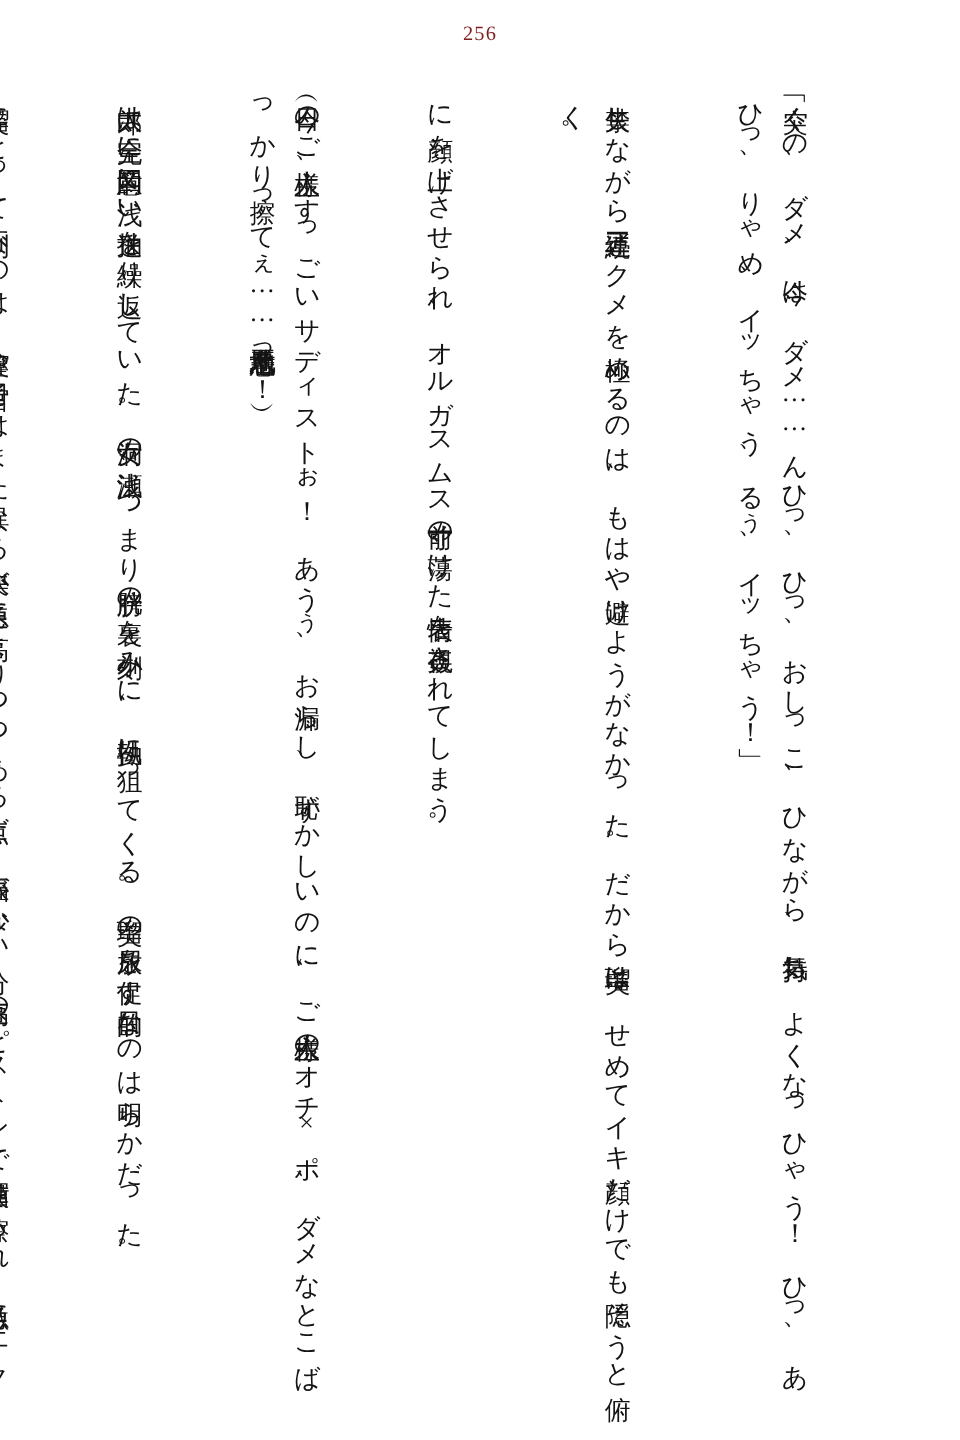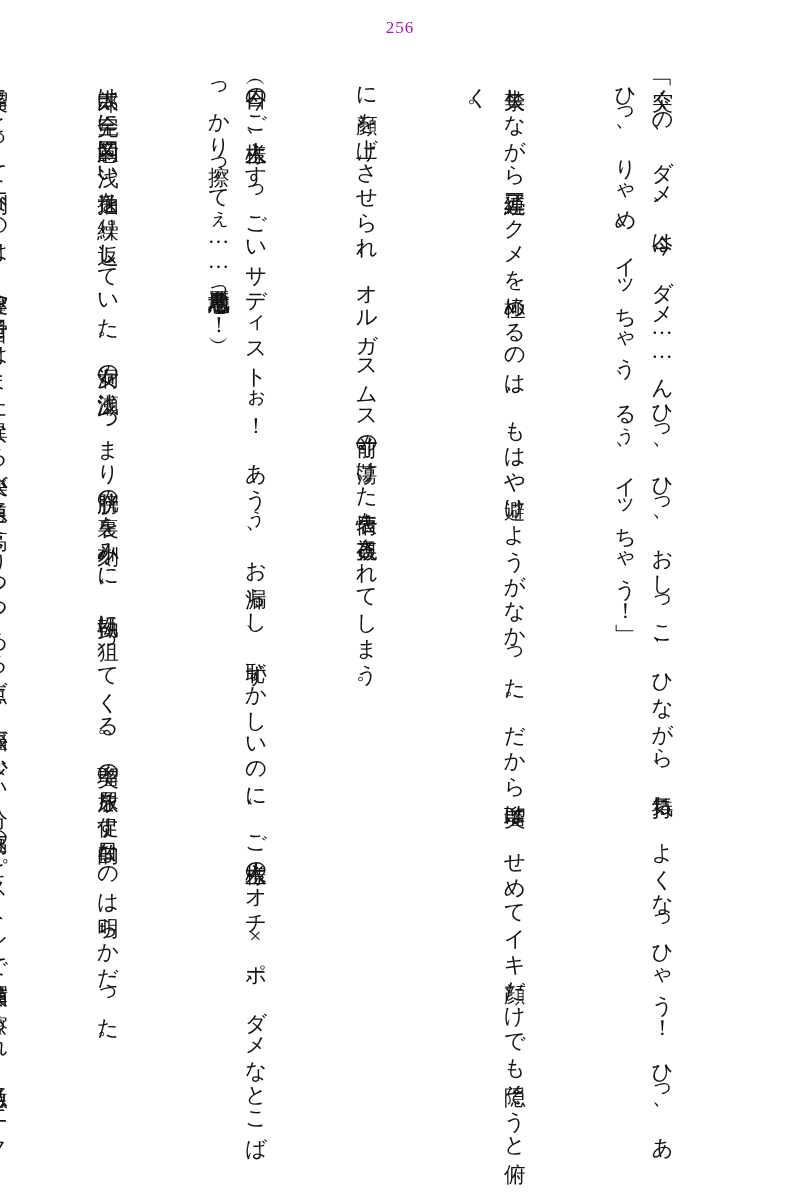--- a/index.html
+++ b/index.html
@@ -23,21 +23,21 @@
     background: #ffffff;
   }
   .page-number {
     position: absolute;
     top: 18px;
     left: 0;
     width: 800px;
     text-align: center;
     font-size: 17px;
     letter-spacing: 1px;
-    color: #a21caf;
+    color: #7f1d1d;
     font-family: "Liberation Serif", "DejaVu Serif", serif;
   }
   .body-area {
     position: absolute;
     top: 72px;
     left: 46px;
     width: 708px;
     height: 1090px;
     box-sizing: border-box;
   }

